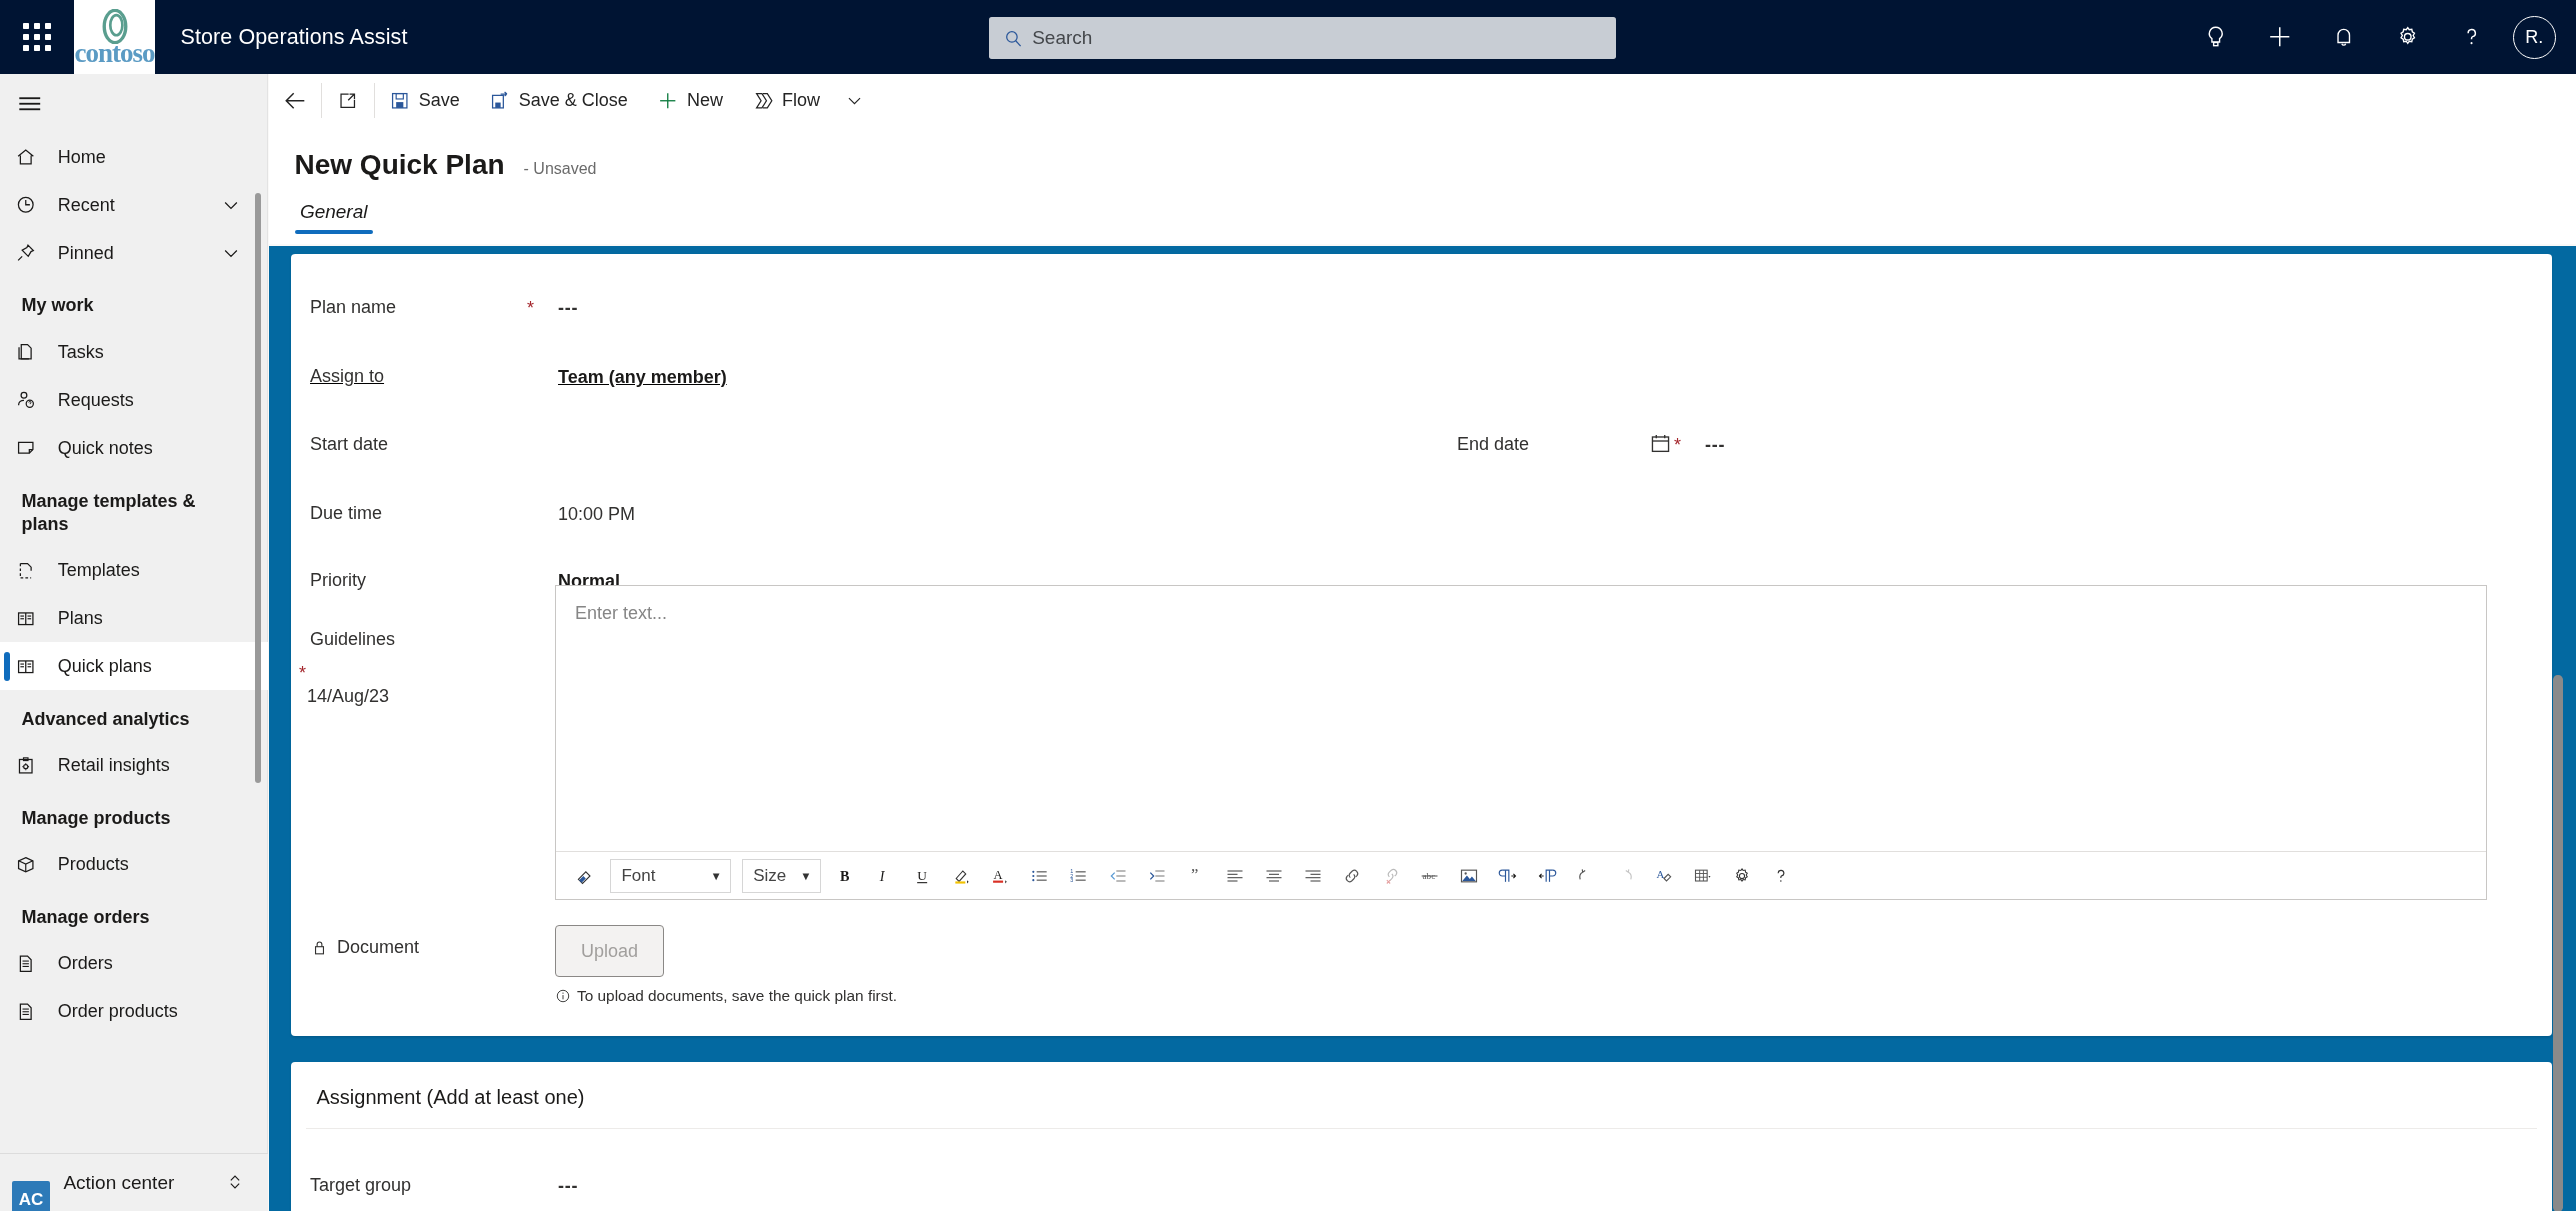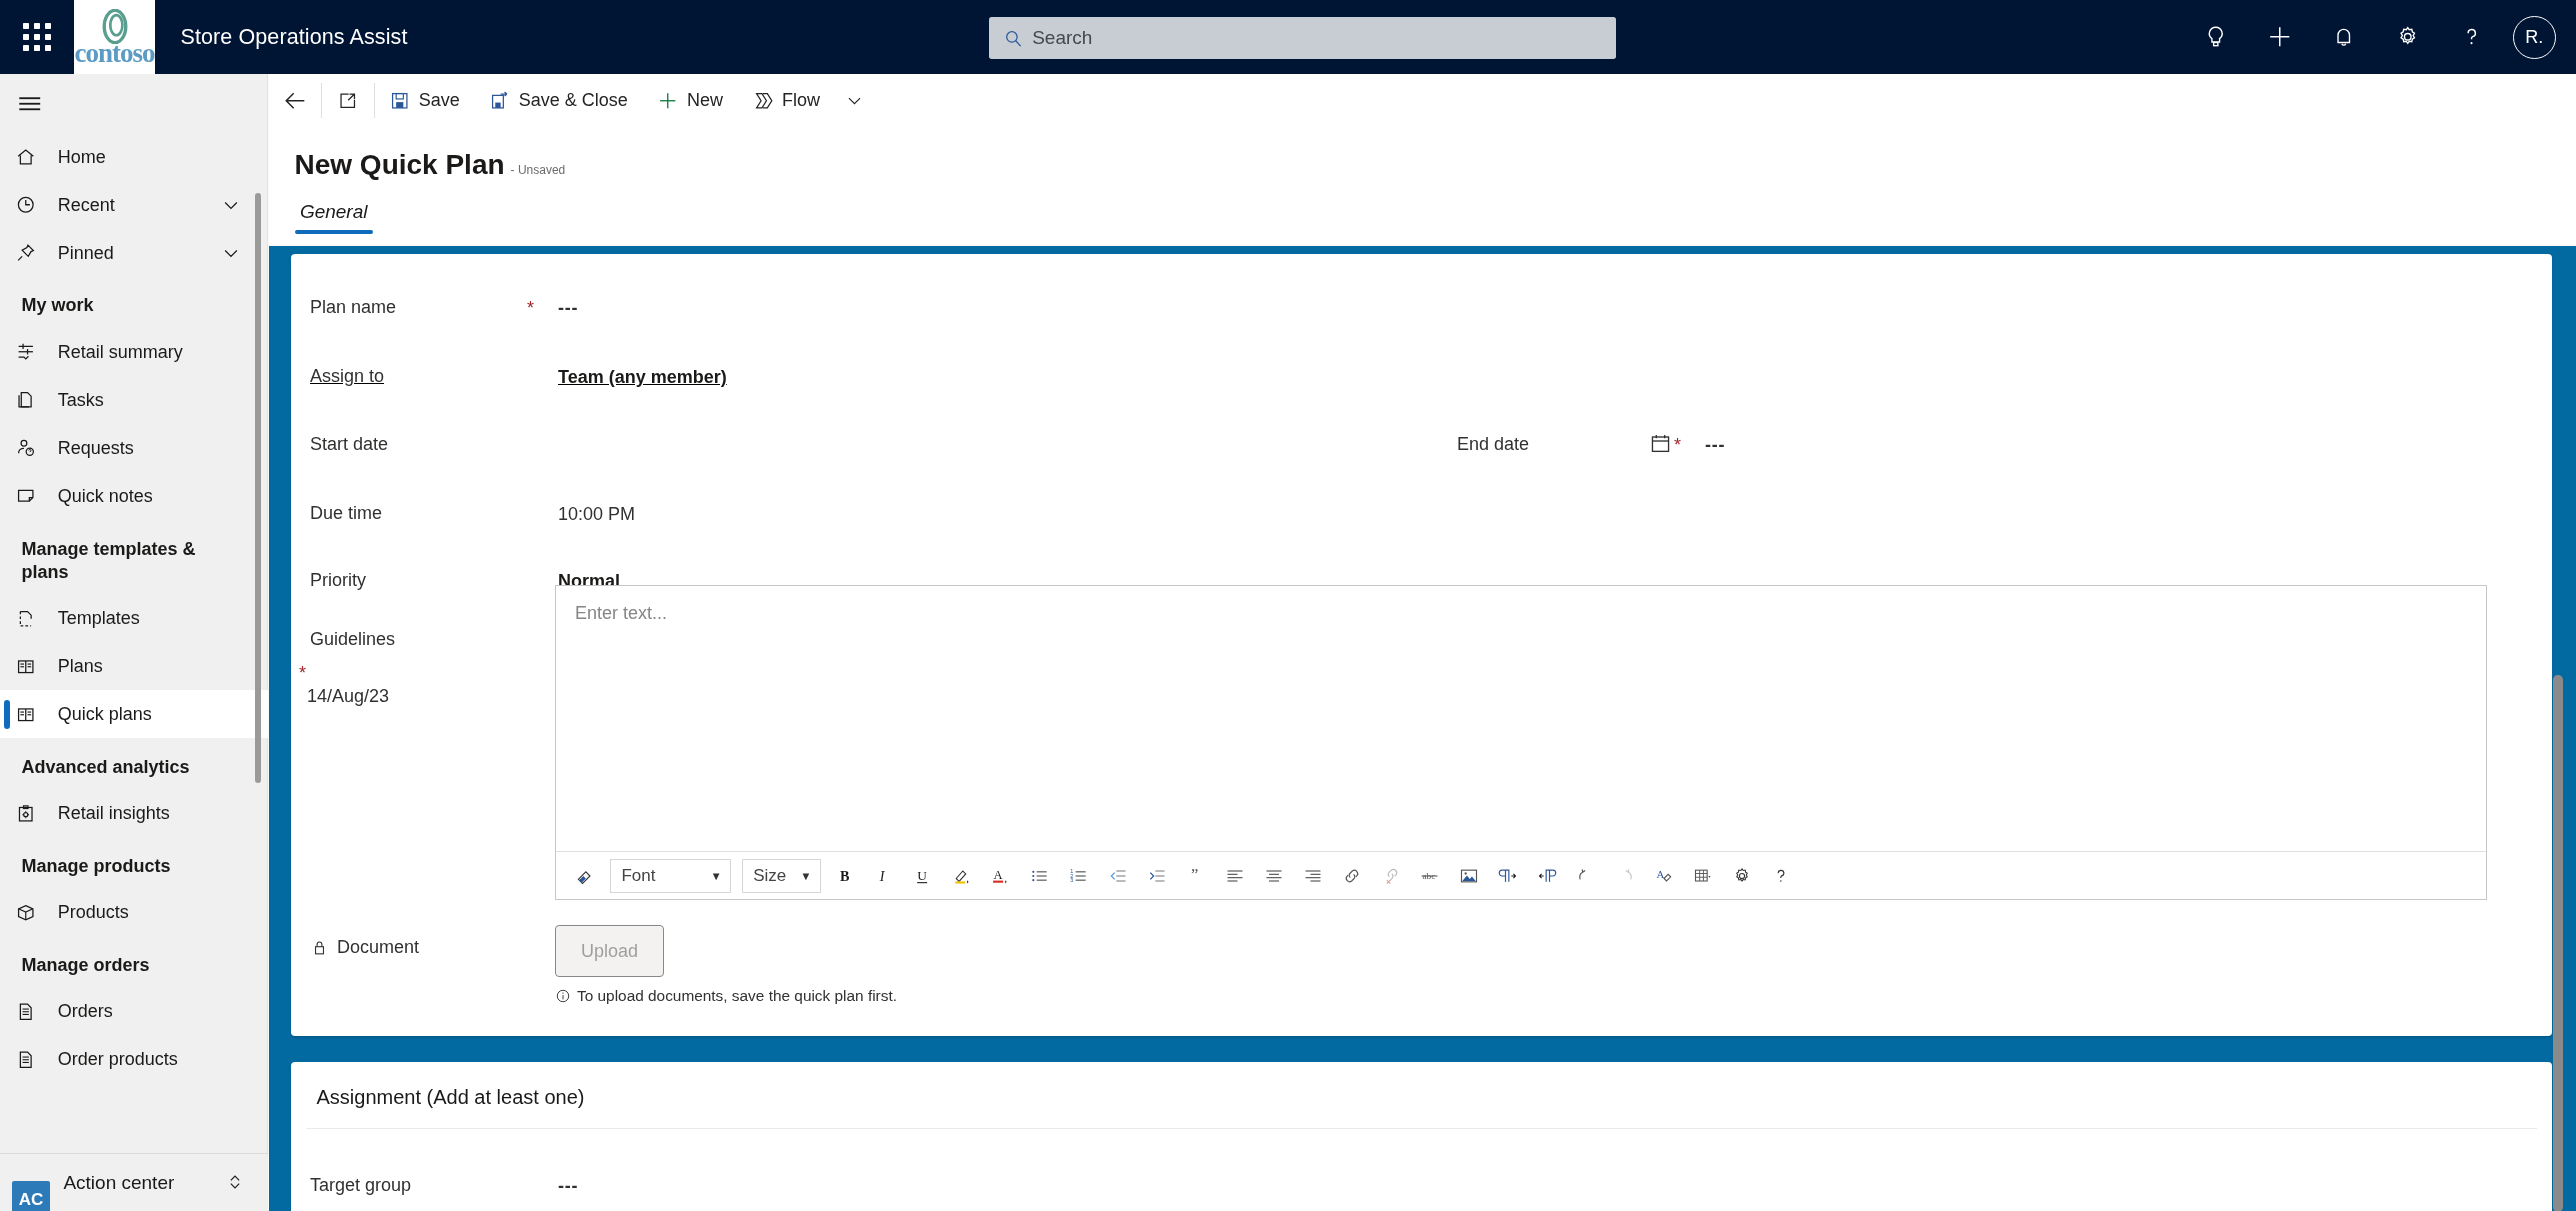--- a/index.html
+++ b/index.html
@@ -139,21 +139,21 @@
 
   
   .page-head {
     position: absolute; left: 269px; top: 127px; width: 2307px; height: 117px;
     background: #ffffff;
   }
   .rec-title {
     position: absolute; left: 25.5px; top: 21.5px;
     font-size: 28px; font-weight: 600; color: #1b1a19;
   }
-  .rec-sub { font-size: 12px; font-weight: 400; color: #6b6b6b; margin-left: 6px; }
+  .rec-sub { font-size: 16px; font-weight: 400; color: #6b6b6b; margin-left: 19px; }
   .tabs { position: absolute; left: 25.5px; top: 74px; display: flex; font-style: italic; }
   .tab {
     font-size: 19px; color: #1b1a19; padding: 0 5.4px 10.7px 5.4px; cursor: pointer;
     position: relative;
   }
   .tab.sel::after {
     content: ""; position: absolute; left: 0; right: 0; bottom: 0; height: 4px;
     background: #0f6cbd; border-radius: 2px;
   }
 
@@ -352,32 +352,20 @@
         <svg viewBox="0 0 24 24">
             <path d="M5 9l7 7 7-7" fill="none" stroke="#1b1a19" stroke-width="1.5"></path>
           </svg>
       </span>
     </div>
 
     <div class="nav-group">My work</div>
     <div class="nav-item">
       <span class="nav-ico">
         <svg viewBox="0 0 24 24">
-            <line x1="4" y1="6" x2="20" y2="6" stroke="#1b1a19" stroke-width="1.4"></line>
-            <line x1="9" y1="3" x2="9" y2="9" stroke="#1b1a19" stroke-width="1.4"></line>
-            <line x1="4" y1="12" x2="20" y2="12" stroke="#1b1a19" stroke-width="1.4"></line>
-            <line x1="14" y1="9" x2="14" y2="15" stroke="#1b1a19" stroke-width="1.4"></line>
-            <path d="M4 18h6l2 2 3-3" fill="none" stroke="#1b1a19" stroke-width="1.4"></path>
-          </svg>
-      </span>
-      <span class="nav-label">Retail summary</span>
-    </div>
-    <div class="nav-item">
-      <span class="nav-ico">
-        <svg viewBox="0 0 24 24">
             <path d="M7 4h7l4 4v12H7z" fill="none" stroke="#1b1a19" stroke-width="1.4"></path>
             <path d="M4.5 7v13h11" fill="none" stroke="#1b1a19" stroke-width="1.4"></path>
           </svg>
       </span>
       <span class="nav-label">Tasks</span>
     </div>
     <div class="nav-item">
       <span class="nav-ico">
         <svg viewBox="0 0 24 24">
             <circle cx="10" cy="7" r="3.2" fill="none" stroke="#1b1a19" stroke-width="1.4"></circle>

